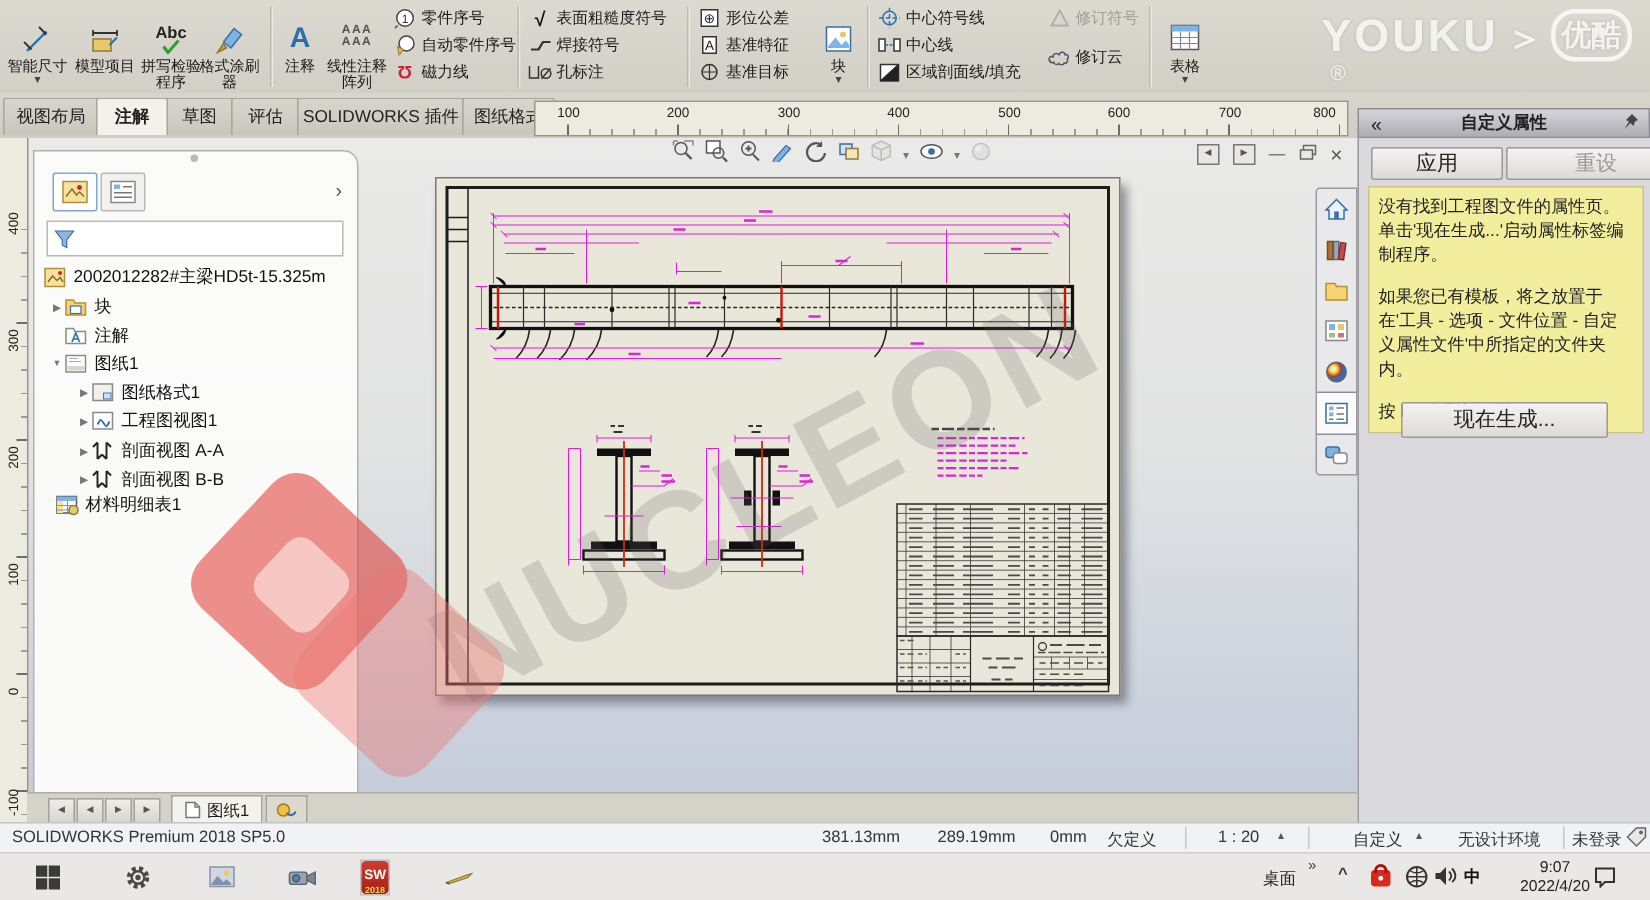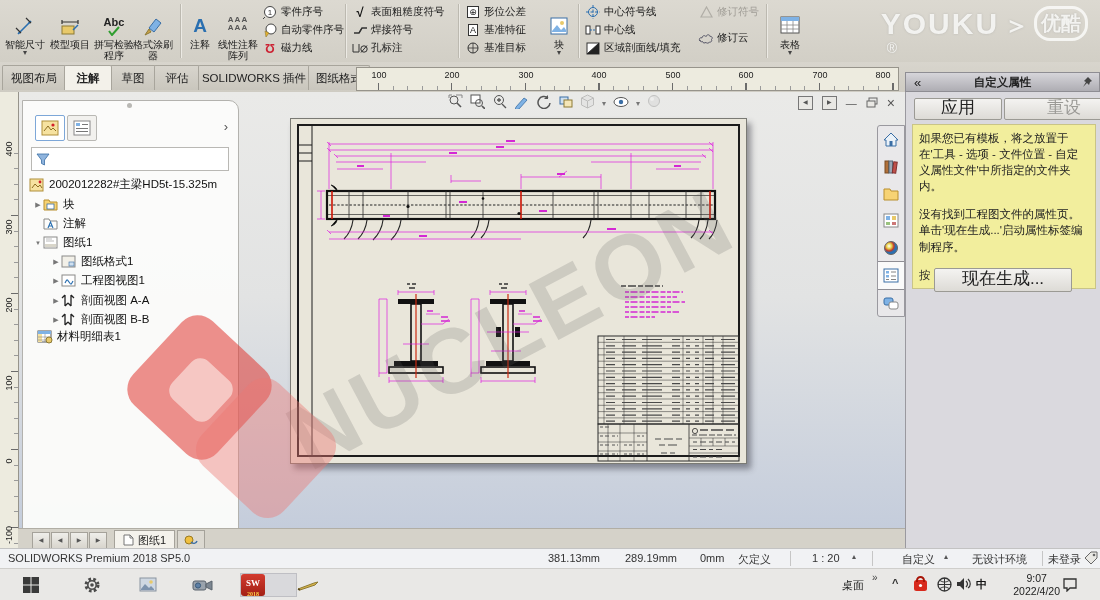--- a/index.html
+++ b/index.html
@@ -35,21 +35,21 @@
   .tab.active{background:#f3f1ea;font-weight:bold;z-index:2;}
   .hruler{position:absolute;left:356px;top:5px;width:541px;height:22px;background:#edebdf;border:1px solid #97948b;
           background-image:repeating-linear-gradient(90deg,#6b6b6b 0 1px,transparent 1px 73.5px),repeating-linear-gradient(90deg,#9a9a9a 0 1px,transparent 1px 14.7px);
           background-size:100% 7px,100% 4px;background-repeat:no-repeat;background-position:21px 15px,21px 18px;}
   .hrnum{position:absolute;top:2px;font-size:9px;color:#222;width:24px;text-align:center;}
   
   .paneHead{position:absolute;left:905px;top:72px;width:195px;height:20px;background:linear-gradient(#d6d5da,#aeadb3);
             border:1px solid #8e8d93;box-sizing:border-box;font-size:11.5px;font-weight:bold;color:#222;text-align:center;line-height:18px;}
   .pane{position:absolute;left:905px;top:92px;width:195px;height:456px;background:#dad9de;border-left:1px solid #9a999f;box-sizing:border-box;}
   .pbtn{position:absolute;height:20px;background:linear-gradient(#f4f3f1,#dddbd6);border:1px solid #9b9a94;border-radius:2px;
-        font-size:17px;text-align:center;line-height:18px;color:#222;}
+        font-size:14px;text-align:center;line-height:18px;color:#222;}
   .pbtn.dis{color:#9b9a96;}
   .ymsg{position:absolute;left:6px;top:32px;width:170px;background:#f2ee9d;border:1px solid #c9c487;padding:5px 6px;
         font-size:11.5px;line-height:1.4;color:#222;}
   .ymsg p{margin:0 0 12px 0;}
   .ymsg p:last-child{margin:0;}
   .paneBottom{position:absolute;left:0;top:420px;width:195px;height:36px;background:linear-gradient(#a9a9b0,#90909a);border-top:1px solid #7d7d85;}
   
   .tstrip{position:absolute;left:877px;top:125px;width:28px;height:192px;background:#e9e8ea;border:1px solid #9a999f;box-sizing:border-box;border-radius:3px 0 0 3px;}
   .tcell{width:26px;height:27px;display:flex;align-items:center;justify-content:center;}
   .tcell.active{background:#fafafa;border-top:1px solid #8e8d93;border-bottom:1px solid #8e8d93;}
@@ -82,21 +82,21 @@
   .shtabs{position:absolute;left:18px;top:436px;width:887px;height:20px;background:#d5d2c9;border-top:1px solid #b1aea5;display:flex;align-items:flex-end;z-index:8;}
   .navb{width:16px;height:15px;border:1px solid #a5a29a;background:linear-gradient(#efeeea,#d8d5cd);font-size:6px;color:#555;text-align:center;line-height:14px;margin-right:1px;}
   .shtab{height:18px;display:flex;align-items:center;padding:0 8px;font-size:11px;border:1px solid #a5a29a;border-bottom:none;background:#f4f2ec;margin-left:6px;}
   .shtab2{height:18px;display:flex;align-items:center;padding:0 6px;border:1px solid #a5a29a;border-bottom:none;background:#dcd9d1;margin-left:2px;}
   
   .status{position:absolute;left:0;top:548px;width:1100px;height:20px;background:#f1f2f4;border-top:1px solid #c3c3c3;font-size:11px;color:#333;}
   .status .it{position:absolute;top:3px;white-space:nowrap;}
   .svsep{position:absolute;top:2px;width:1px;height:15px;background:#c6c6c6;}
   
   .taskbar{position:absolute;left:0;top:568px;width:1100px;height:32px;background:#e9e8e6;border-top:1px solid #cfcecb;font-size:11px;}
-  .tbi{position:absolute;top:4px;width:57px;height:24px;display:flex;align-items:center;font-family:Liberation Serif, serif;}
+  .tbi{position:absolute;top:4px;width:20px;height:24px;display:flex;align-items:center;justify-content:center;}
   .tbi.active{background:#d9d9dc;border:1px solid #bfbfc4;box-sizing:border-box;}
   .clock{position:absolute;right:40px;top:3px;text-align:center;font-size:10.5px;line-height:13px;color:#222;}
   .swcube{position:relative;width:24px;height:22px;background:linear-gradient(#d33b2f,#a31f14);border-radius:3px;color:#fff;
           font-size:9px;font-weight:bold;text-align:center;line-height:18px;}
   .swyr{position:absolute;left:0;right:0;bottom:-1px;font-size:6px;color:#ffd24a;line-height:6px;font-weight:bold;}
 </style>
 </head>
 <body>
 
 <div class="screen">
@@ -652,22 +652,22 @@
             <path d="M7 8c2 2 5 2 6-1" stroke="#3a6ea5" stroke-width="1.4" fill="none"></path>
           </svg>
       </span>
     </div>
   </div>
 
   <div class="pane">
     <div class="pbtn" style="left:8px;top:6px;width:86px;"><span>应用</span></div>
     <div class="pbtn dis" style="left:98px;top:6px;width:88px;padding-left:15px;"><span>重设</span></div>
     <div class="ymsg">
+      <p>没有找到工程图文件的属性页。单击'现在生成...'启动属性标签编制程序。</p>
       <p>如果您已有模板，将之放置于在'工具 - 选项 - 文件位置 - 自定义属性文件'中所指定的文件夹内。</p>
-      <p>没有找到工程图文件的属性页。单击'现在生成...'启动属性标签编制程序。</p>
       <p>按 F5 来刷新页面。</p>
     </div>
     <div class="pbtn" style="left:28px;top:176px;width:136px;height:22px;line-height:20px;"><span>现在生成...</span></div>
   </div>
 
   <div class="tstrip">
     <div class="tcell">
         <svg width="16" height="15" viewBox="0 0 16 15">
           <path d="M8 1L1 8h2v6h10V8h2z" fill="#eaf1f8" stroke="#3a6ea5"></path>
           <rect x="6.5" y="9" width="3" height="5" fill="#3a6ea5"></rect>

